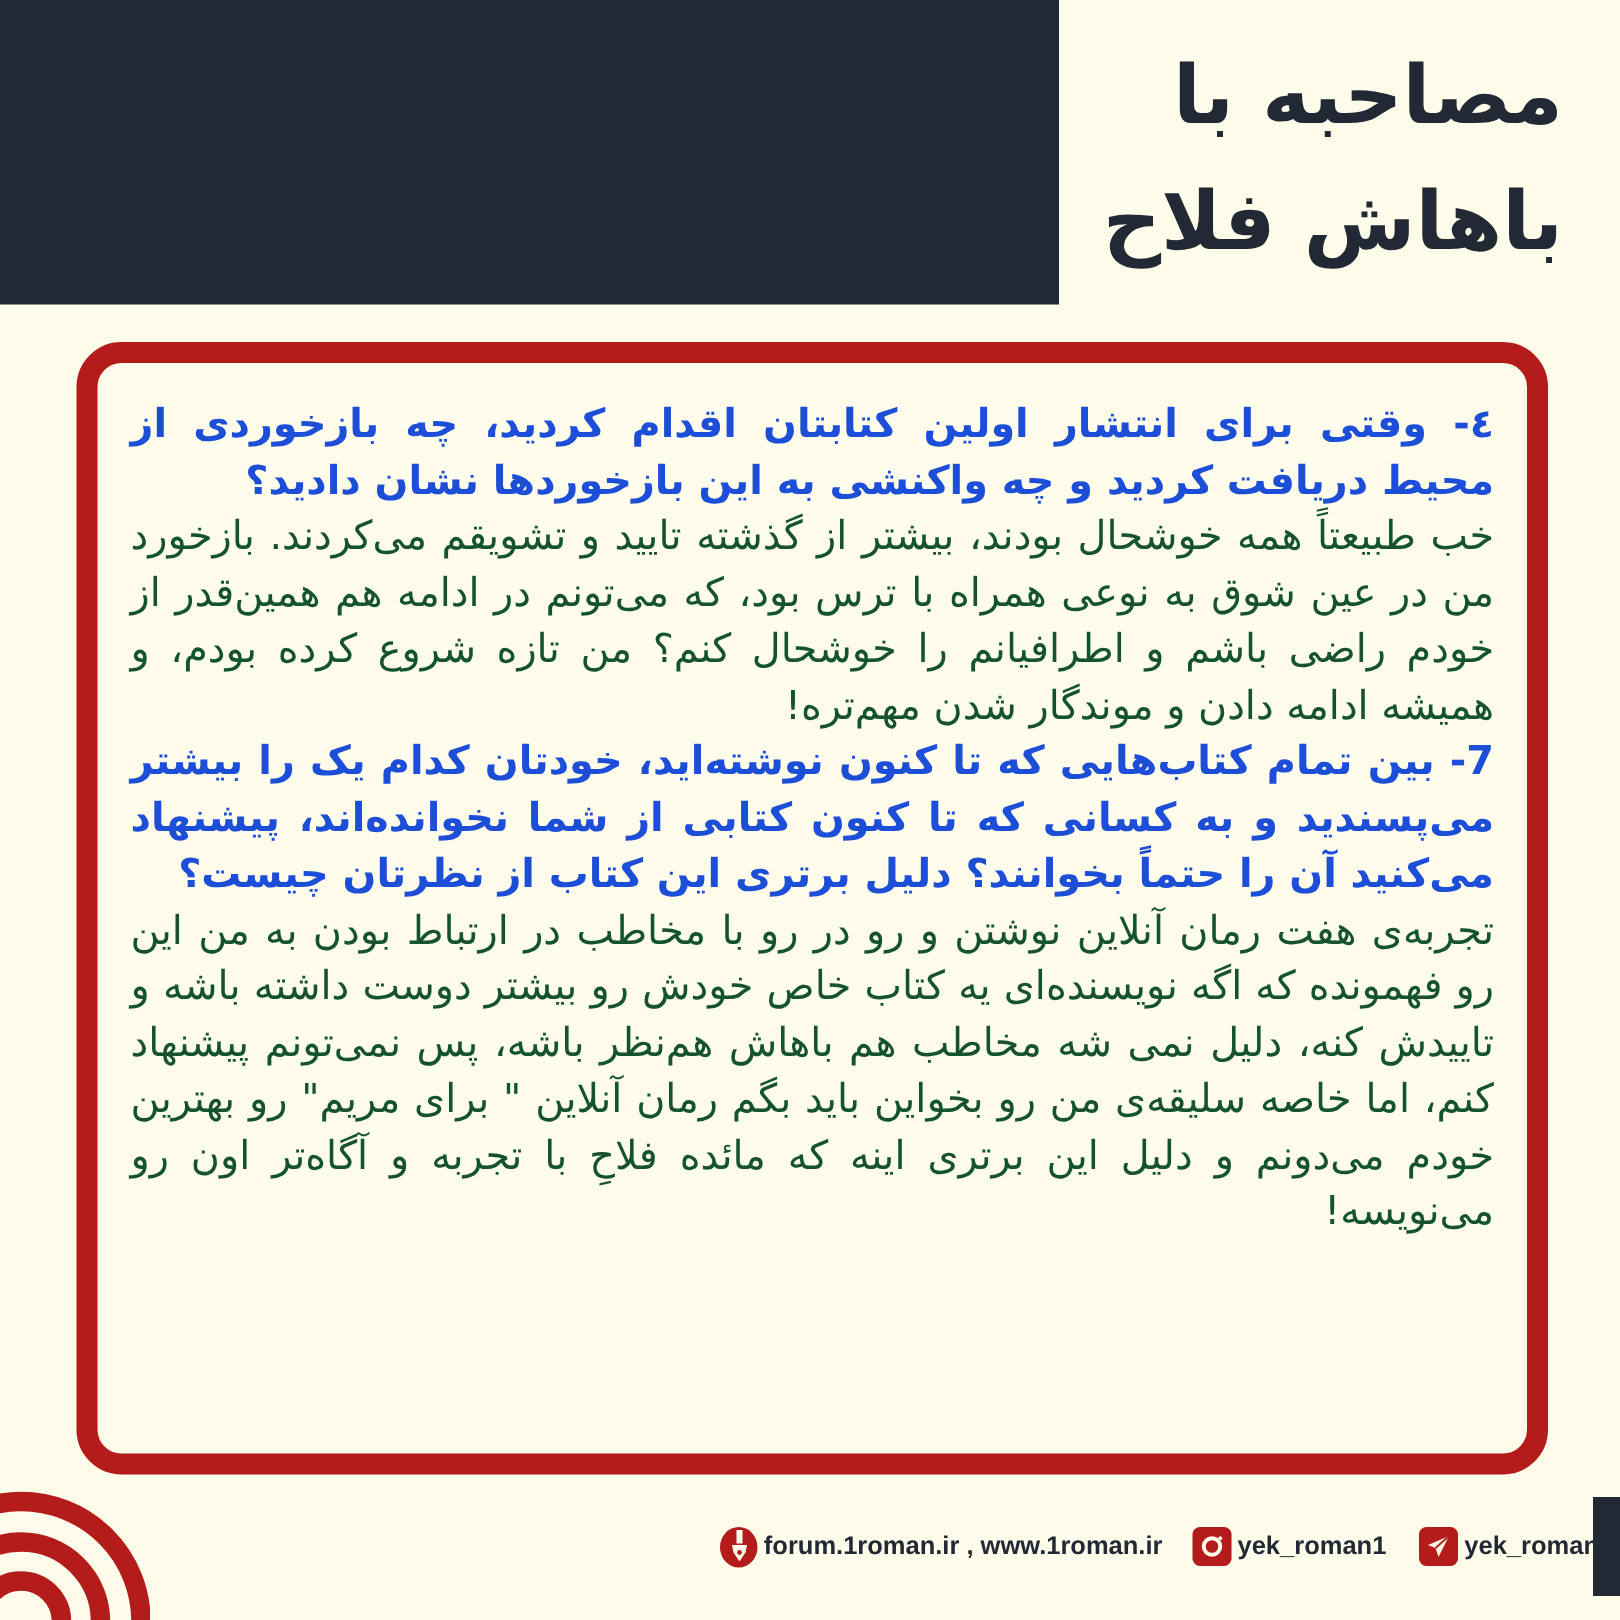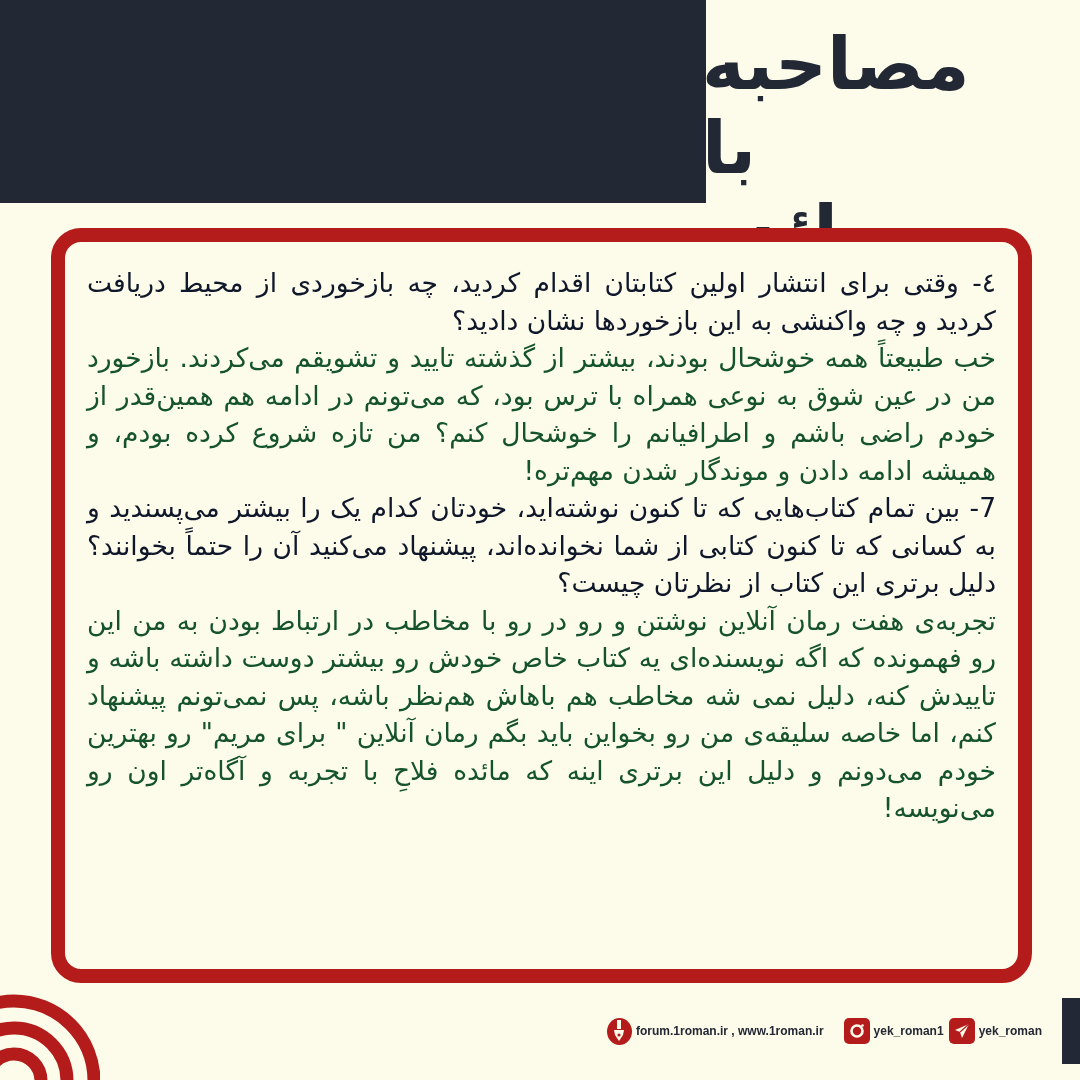--- a/index.html
+++ b/index.html
@@ -21,25 +21,25 @@
       width: 706px;
       height: 203px;
       background: #222834;
     }
     .title {
       position: absolute;
       right: 38px;
       top: 22px;
       width: 340px;
       direction: rtl;
-      text-align: left;
+      text-align: right;
       color: #222834;
       font-family: "DejaVu Sans", sans-serif;
       font-weight: bold;
-      font-size: 72px;
+      font-size: 54px;
       line-height: 84px;
       margin: 0;
     }
     .title span { display: block; }
     .frame {
       position: absolute;
       left: 51px;
       top: 228px;
       width: 953px;
       height: 727px;
@@ -53,57 +53,57 @@
       right: 22px;
       top: 22px;
       direction: rtl;
       text-align: justify;
       text-align-last: right;
       font-family: "DejaVu Sans", sans-serif;
       font-size: 26.5px;
       line-height: 37.5px;
     }
     .q {
-      color: #0f172a;
-      font-weight: normal;
+      color: #1d4ed8;
+      font-weight: bold;
       margin: 0;
     }
     .a {
       color: #14532d;
       font-weight: normal;
       margin: 0;
     }
     .footer {
       position: absolute;
-      right: 38px;
+      right: 14px;
       top: 1011px;
       height: 40px;
       direction: ltr;
       display: flex;
       align-items: center;
       gap: 0;
       font-family: "Liberation Sans", sans-serif;
       font-weight: bold;
-      font-size: 12px;
+      font-size: 17px;
       color: #222834;
     }
     .foot-icon {
       width: 26px;
       height: 26px;
       background: #b41c1c;
       display: inline-flex;
       align-items: center;
       justify-content: center;
       margin-right: 4px;
     }
     .foot-icon.round { border-radius: 50%; width: 25px; height: 27px; }
     .foot-icon.sq { border-radius: 5px; }
     .foot-text { white-space: nowrap; }
     .gap-l { margin-right: 20px; }
-    .gap-s { margin-right: 5px; }
+    .gap-s { margin-right: 22px; }
     .corner-dark {
       position: absolute;
       left: 1062px;
       top: 998px;
       width: 18px;
       height: 66px;
       background: #222834;
     }
     .rings {
       position: absolute;
@@ -113,21 +113,21 @@
       height: 95px;
     }
   </style>
 </head>
 <body>
 
 <div class="dark-block"></div>
 
 <h1 class="title">
   <span>مصاحبه با</span>
-  <span>مائده فلاح</span>
+  <span>باهاش فلاح</span>
 </h1>
 
 <div class="frame">
   <div class="content">
     <p class="q">٤- وقتی برای انتشار اولین کتابتان اقدام کردید، چه بازخوردی از محیط دریافت کردید و چه واکنشی به این بازخوردها نشان دادید؟</p>
     <p class="a">خب طبیعتاً همه خوشحال بودند، بیشتر از گذشته تایید و تشویقم می‌کردند. بازخورد من در عین شوق به نوعی همراه با ترس بود، که می‌تونم در ادامه هم همین‌قدر از خودم راضی باشم و اطرافیانم را خوشحال کنم؟ من تازه شروع کرده بودم، و همیشه ادامه دادن و موندگار شدن مهم‌تره!</p>
     <p class="q">7- بین تمام کتاب‌هایی که تا کنون نوشته‌اید، خودتان کدام یک را بیشتر می‌پسندید و به کسانی که تا کنون کتابی از شما نخوانده‌اند، پیشنهاد می‌کنید آن را حتماً بخوانند؟ دلیل برتری این کتاب از نظرتان چیست؟</p>
     <p class="a">تجربه‌ی هفت رمان آنلاین نوشتن و رو در رو با مخاطب در ارتباط بودن به من این رو فهمونده که اگه نویسنده‌ای یه کتاب خاص خودش رو بیشتر دوست داشته باشه و تاییدش کنه، دلیل نمی شه مخاطب هم باهاش هم‌نظر باشه، پس نمی‌تونم پیشنهاد کنم، اما خاصه سلیقه‌ی من رو بخواین باید بگم رمان آنلاین " برای مریم" رو بهترین خودم می‌دونم و دلیل این برتری اینه که مائده فلاحِ با تجربه و آگاه‌تر اون رو می‌نویسه!</p>
   </div>
 </div>

